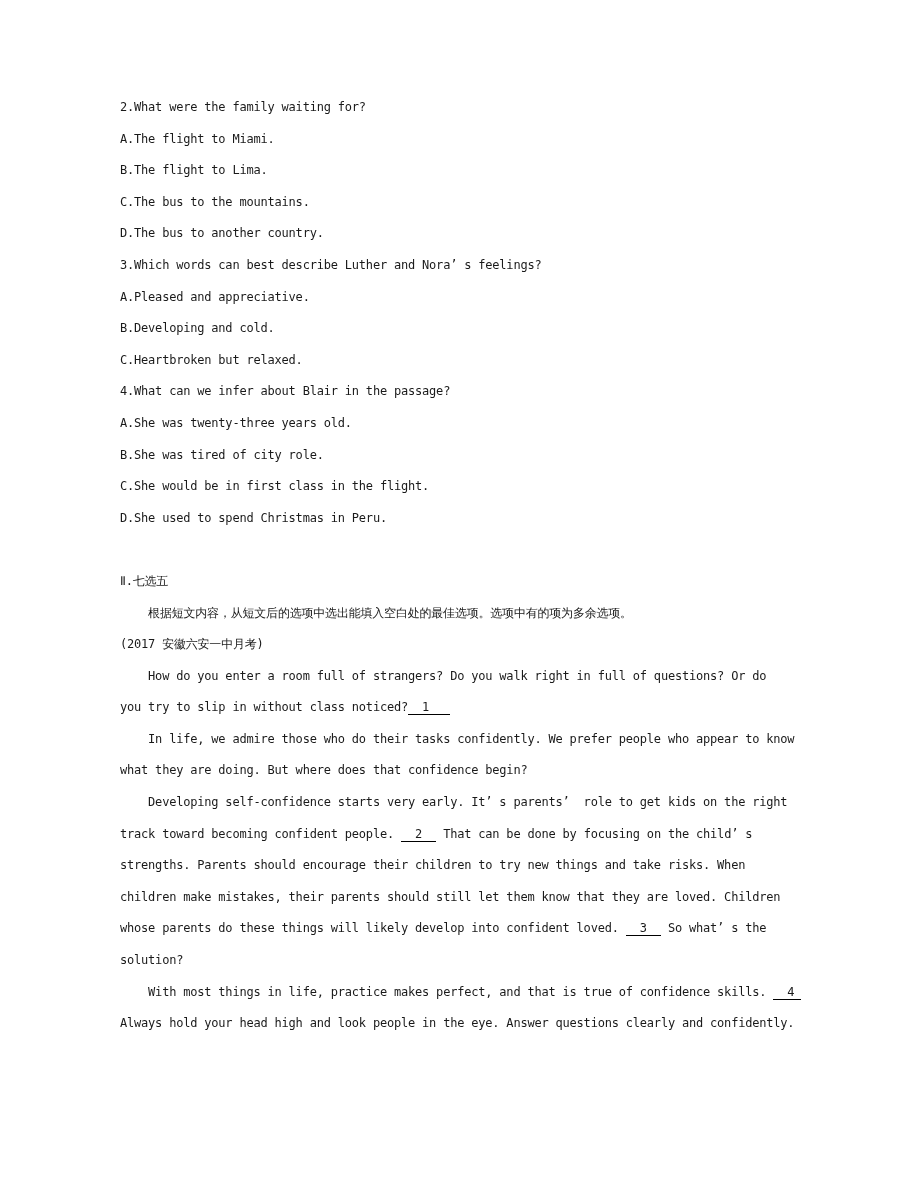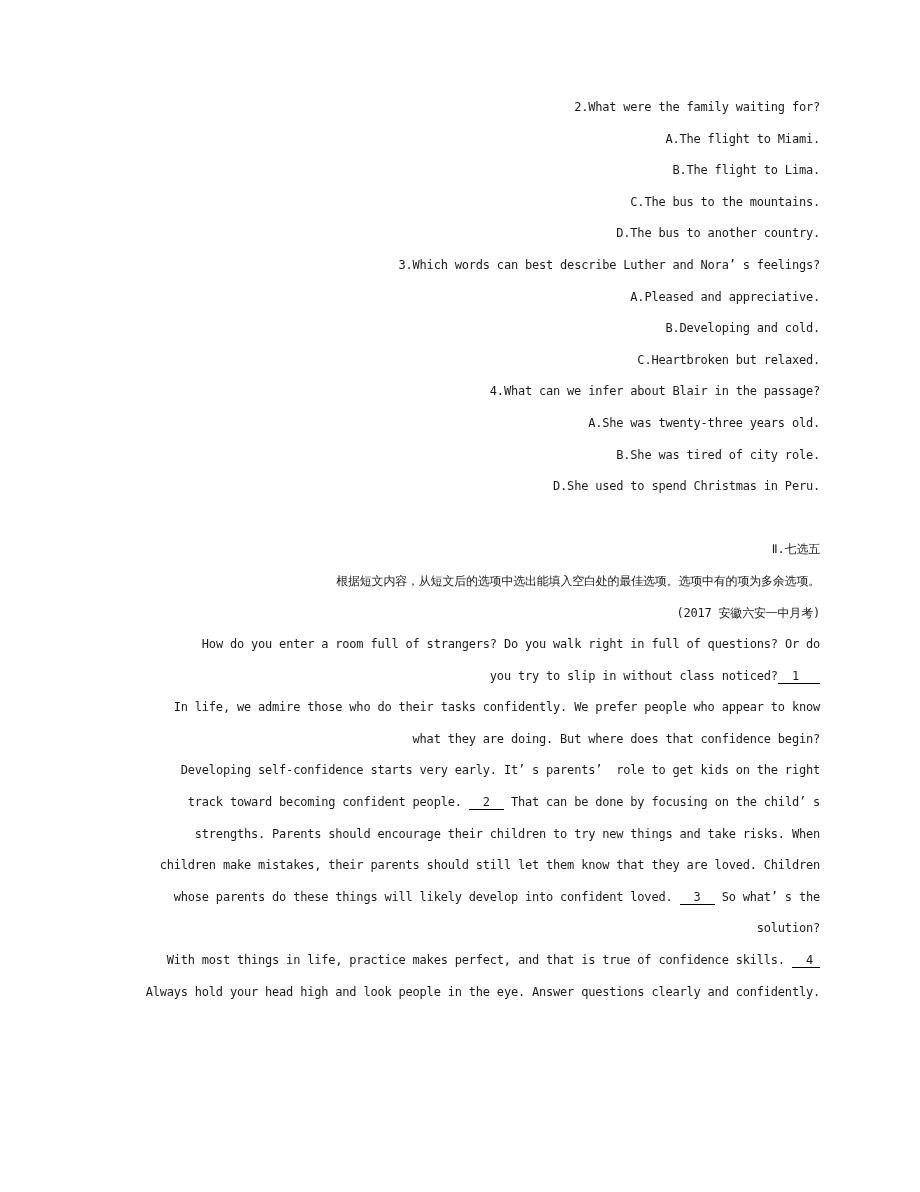--- a/index.html
+++ b/index.html
@@ -11,21 +11,20 @@
     font-family: "DejaVu Sans Mono", "Liberation Mono", monospace;
     font-size: 12px;
     color: #1a1a1a;
   }
   .page {
     box-sizing: border-box;
     width: 920px;
     height: 1192px;
     padding: 92px 100px 0 120px;
     background: #ffffff;
-    text-align: right;
   }
   .line {
     white-space: pre;
     line-height: 31.6px;
     height: 31.6px;
     letter-spacing: -0.2px;
   }
   .blank {
     border-bottom: 1px solid #000000;
   }
@@ -41,20 +40,21 @@
       <div class="line">B.The flight to Lima.</div>
       <div class="line">C.The bus to the mountains.</div>
       <div class="line">D.The bus to another country.</div>
       <div class="line">3.Which words can best describe Luther and Nora’ s feelings?</div>
       <div class="line">A.Pleased and appreciative.</div>
       <div class="line">B.Developing and cold.</div>
       <div class="line">C.Heartbroken but relaxed.</div>
       <div class="line">4.What can we infer about Blair in the passage?</div>
       <div class="line">A.She was twenty-three years old.</div>
       <div class="line">B.She was tired of city role.</div>
+      <div class="line">C.She would be in first class in the flight.</div>
       <div class="line">D.She used to spend Christmas in Peru.</div>
     </div>
 
   <div class="line"></div>
 
   <div class="line">Ⅱ.七选五</div>
 
   <div class="line">    根据短文内容，从短文后的选项中选出能填入空白处的最佳选项。选项中有的项为多余选项。</div>
 
   <div class="line">(2017 安徽六安一中月考)</div>

